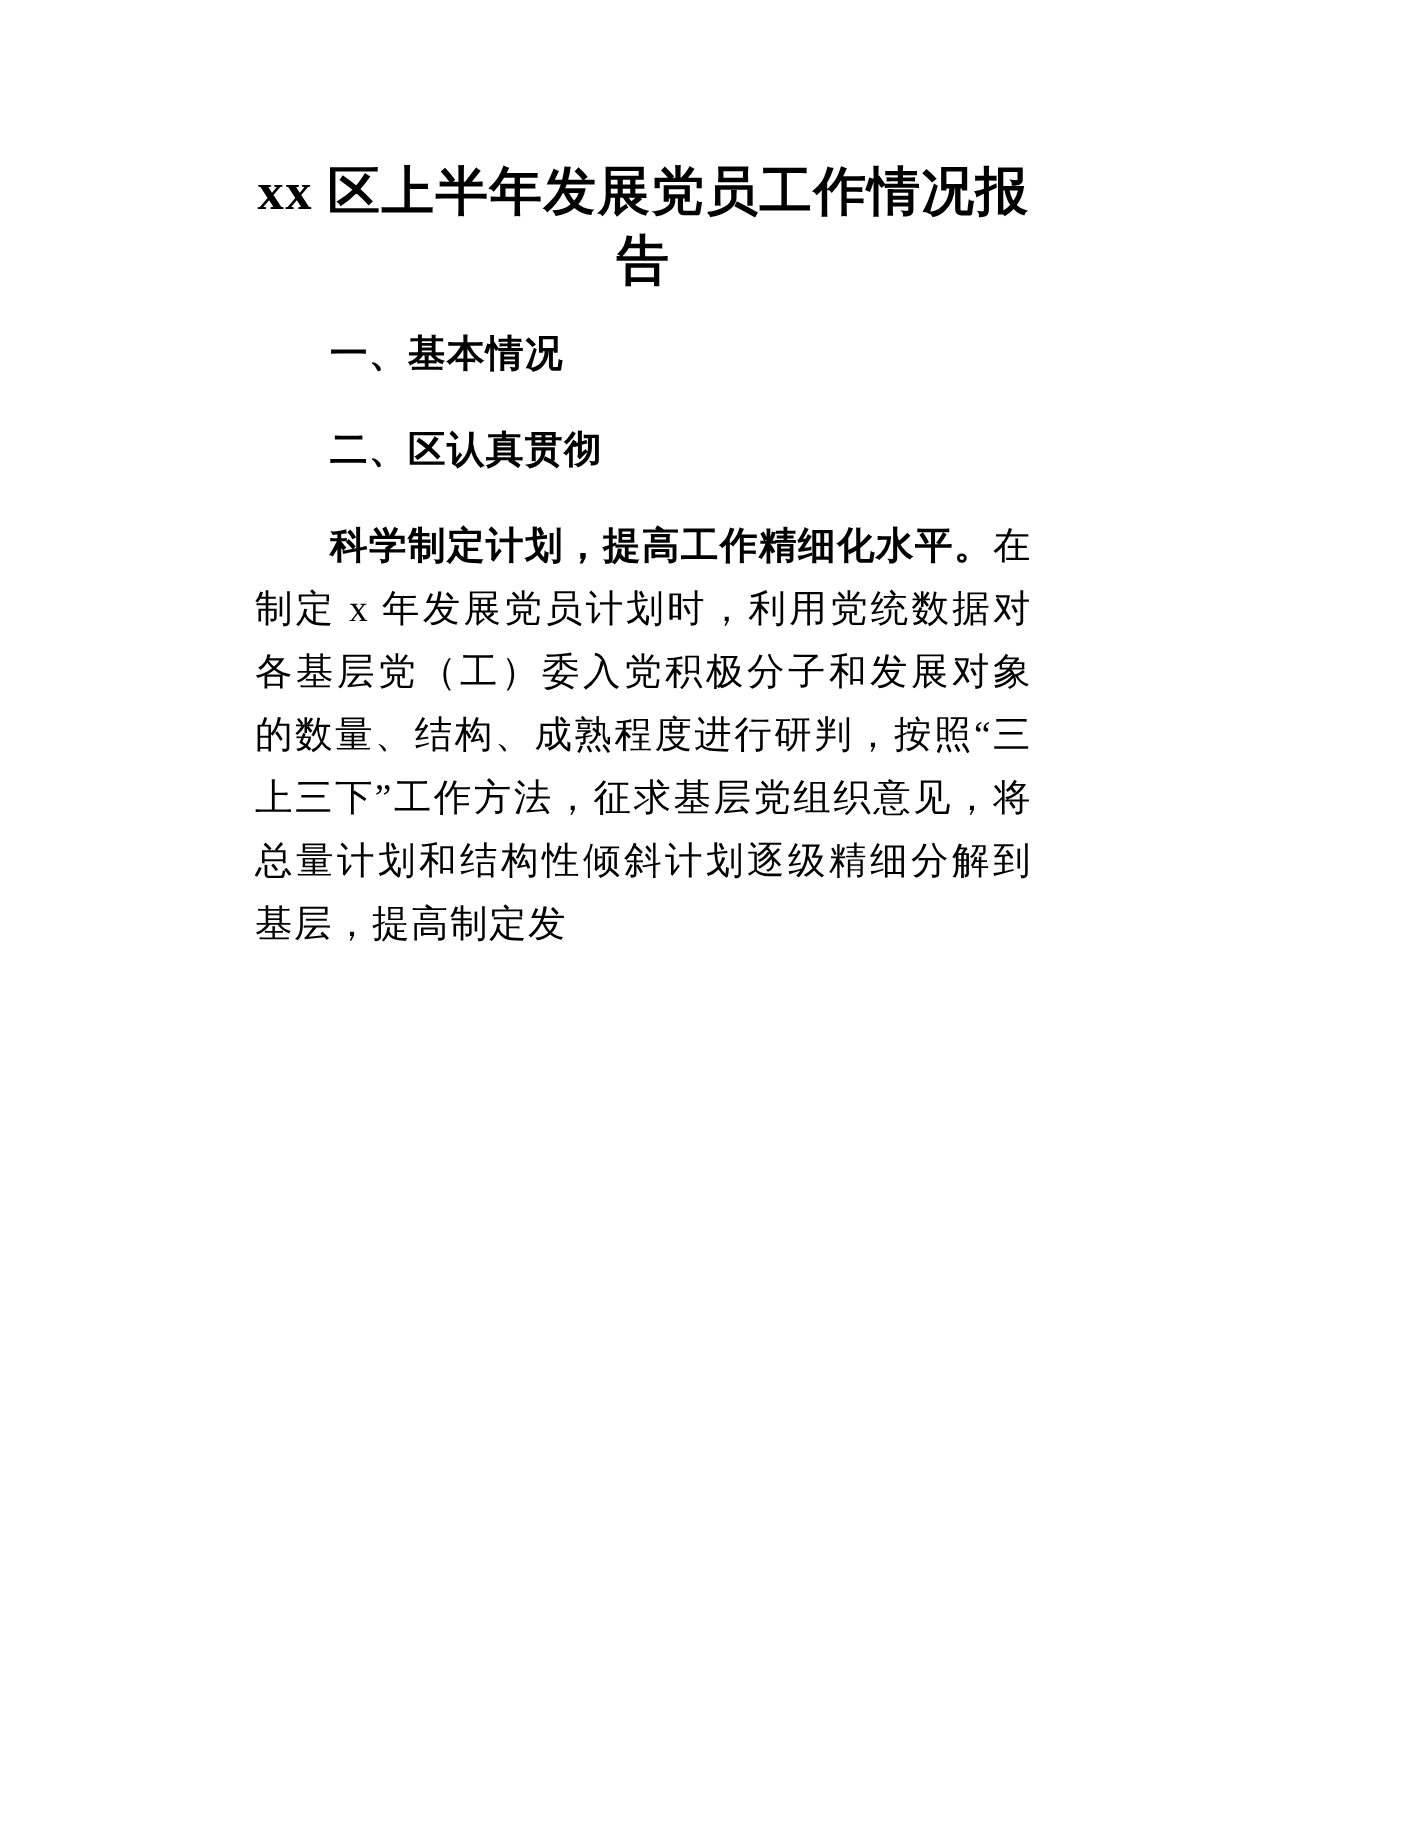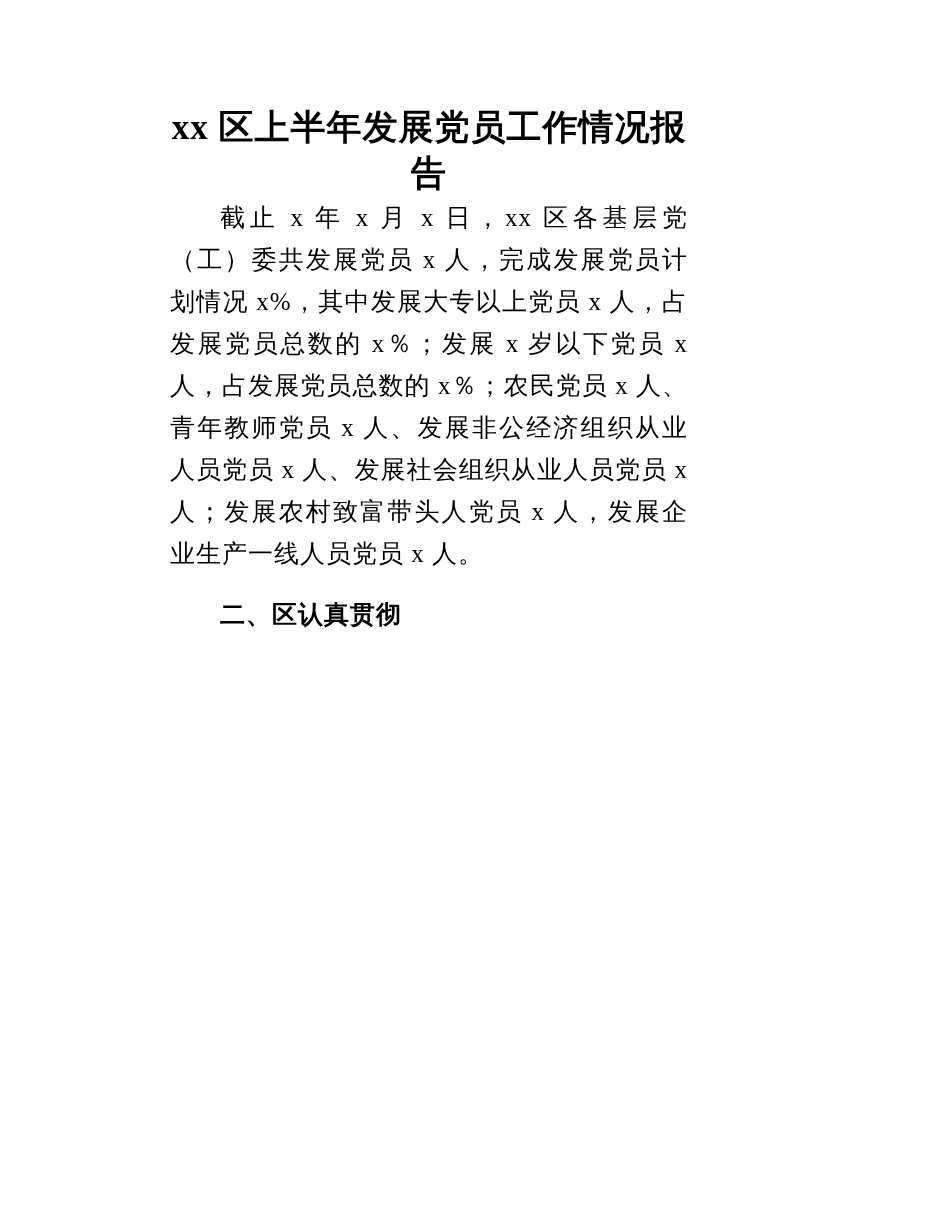--- a/index.html
+++ b/index.html
@@ -55,19 +55,20 @@
   }
 </style>
 </head>
 <body>
 
 <div class="page">
 
   <h1 class="doc-title">xx 区上半年发展党员工作情况报告</h1>
 
 
+  <h2 class="sec-heading">一、基本情况</h2>
 
-  <p class="para">截止 x 年 x 月 x 日，xx 区各基层党（工）委共发展党员 x 人，完成发展党员计划情况 x%，其中发展大专以上党员 x 人，占发展党员总数的 x％；发展 x 岁以下党员 x 人，占发展党员总数的 x％；农民党员 x 人、青年教师党员 x 人、发展非公经济组织从业人员党员 x 人、发展社会组织从业人员党员 x 人；发展农村致富带头人党员 x 人，发展企业生产一线人员党员 x 人。</p>
 
   <h2 class="sec-heading">二、区认真贯彻</h2>
 
+  <p class="para"><b class="lead-bold">科学制定计划，提高工作精细化水平。</b><span>在制定 x 年发展党员计划时，利用党统数据对各基层党（工）委入党积极分子和发展对象的数量、结构、成熟程度进行研判，按照“三上三下”工作方法，征求基层党组织意见，将总量计划和结构性倾斜计划逐级精细分解到基层，提高制定发</span></p>
 
 </div>
 
 </body></html>

